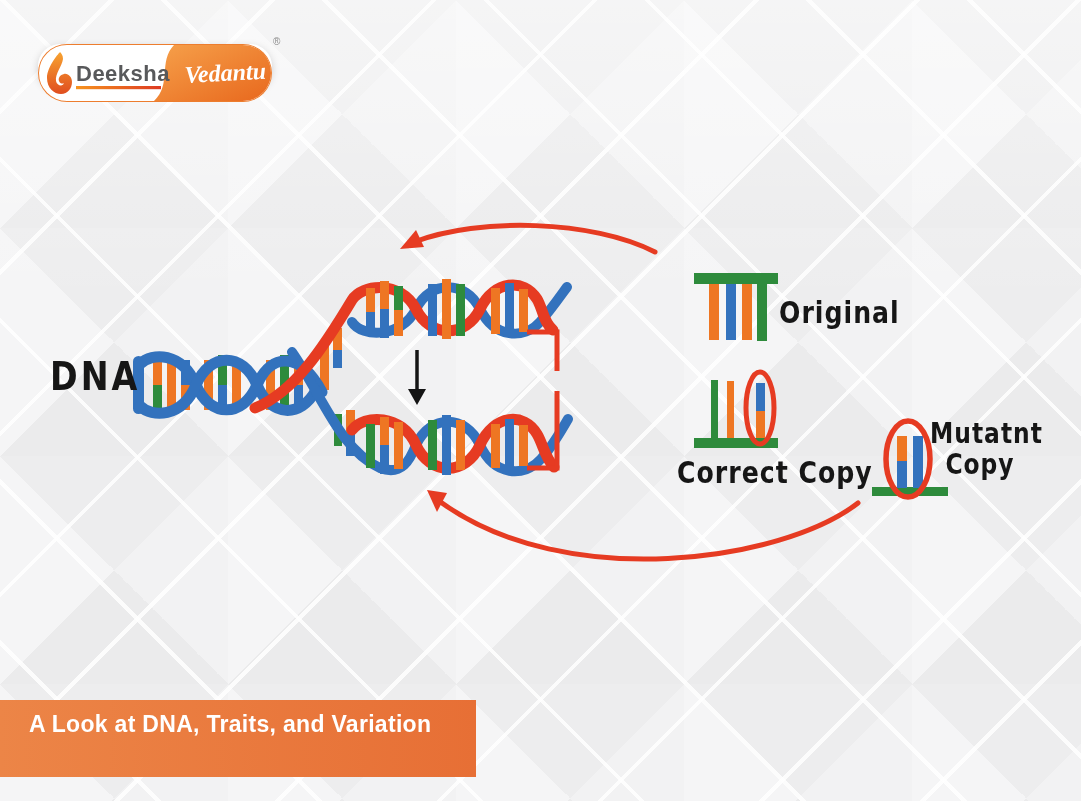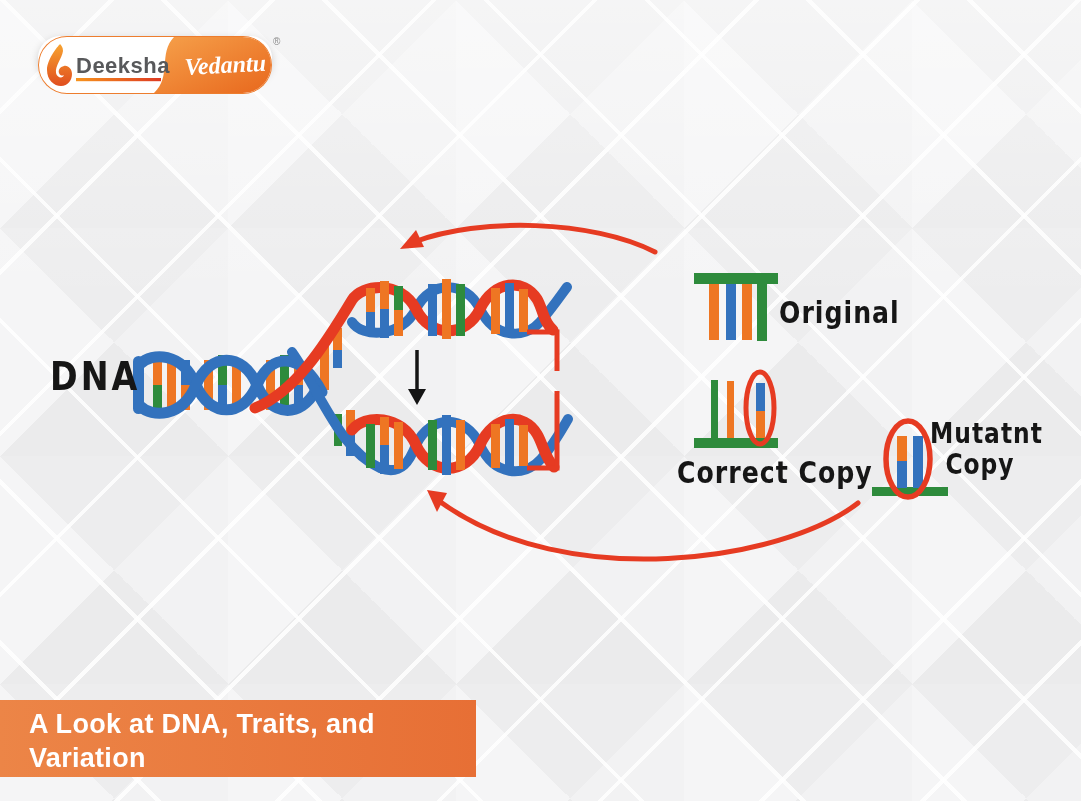--- a/index.html
+++ b/index.html
@@ -8,21 +8,21 @@
     font-family:"Liberation Sans",sans-serif;
     background-color:#eeeeef;
     background-image:
       linear-gradient(180deg, rgba(255,255,255,.45), rgba(255,255,255,0) 38%),
       repeating-linear-gradient(45deg, rgba(255,255,255,0) 0 110px, rgba(255,255,255,.85) 110px 114px),
       repeating-linear-gradient(-45deg, rgba(255,255,255,0) 0 110px, rgba(255,255,255,.85) 110px 114px),
       conic-gradient(from 45deg, #f2f2f3 0 25%, #ebebec 25% 50%, #f5f5f6 50% 75%, #ededee 75% 100%);
     background-size:auto,auto,auto,228px 228px;
   }
   .logo{
-    position:absolute;left:38px;top:36px;width:234px;height:44px;
+    position:absolute;left:38px;top:44px;width:234px;height:44px;
     border-radius:29px;background:#fff;
     box-shadow:0 3px 8px rgba(0,0,0,.18);
     text-align:center;
   }
   .logo svg{display:block;border-radius:29px;}
   .regmark{
     position:absolute;left:273px;top:36px;font-size:10px;color:#8a8a8a;
   }
   .hand{
     position:absolute;color:#161616;
@@ -32,21 +32,21 @@
   }
   .dna-label{left:50px;top:355px;font-size:37px;letter-spacing:3px;}
   .original-label{left:779px;top:296px;font-size:28px;}
   .correct-label{left:677px;top:456px;font-size:28px;}
   .mutant-label{left:930px;top:419px;width:100px;font-size:26px;line-height:30px;text-align:center;}
   .diagram{position:absolute;left:0;top:0;}
   .banner{
     position:absolute;left:0;top:700px;width:476px;height:77px;
     background:linear-gradient(90deg,#EC8547,#E76F35);
     color:#ffffff;box-sizing:border-box;padding:7px 34px 0 29px;
-    font-size:27px;line-height:34px;font-weight:bold;letter-spacing:.3px;
+    font-size:23px;line-height:34px;font-weight:bold;letter-spacing:.3px;
   }
   
   .o{fill:#EE7623}.g{fill:#2E8B3C}.b{fill:#3372BD}.r{fill:#E63B22}
   .sB{stroke:#3372BD;stroke-width:11;fill:none;stroke-linecap:round;}
   .sBt{stroke:#3372BD;stroke-width:10;fill:none;stroke-linecap:round;}
   .sR{stroke:#E63B22;stroke-width:11;fill:none;stroke-linecap:round;}
   .sRa{stroke:#E63B22;stroke-width:5;fill:none;stroke-linecap:round;}
   .sRb{stroke:#E63B22;stroke-width:5;fill:none;}
   .sRe{stroke:#E63B22;stroke-width:5;fill:none;}
 </style>

